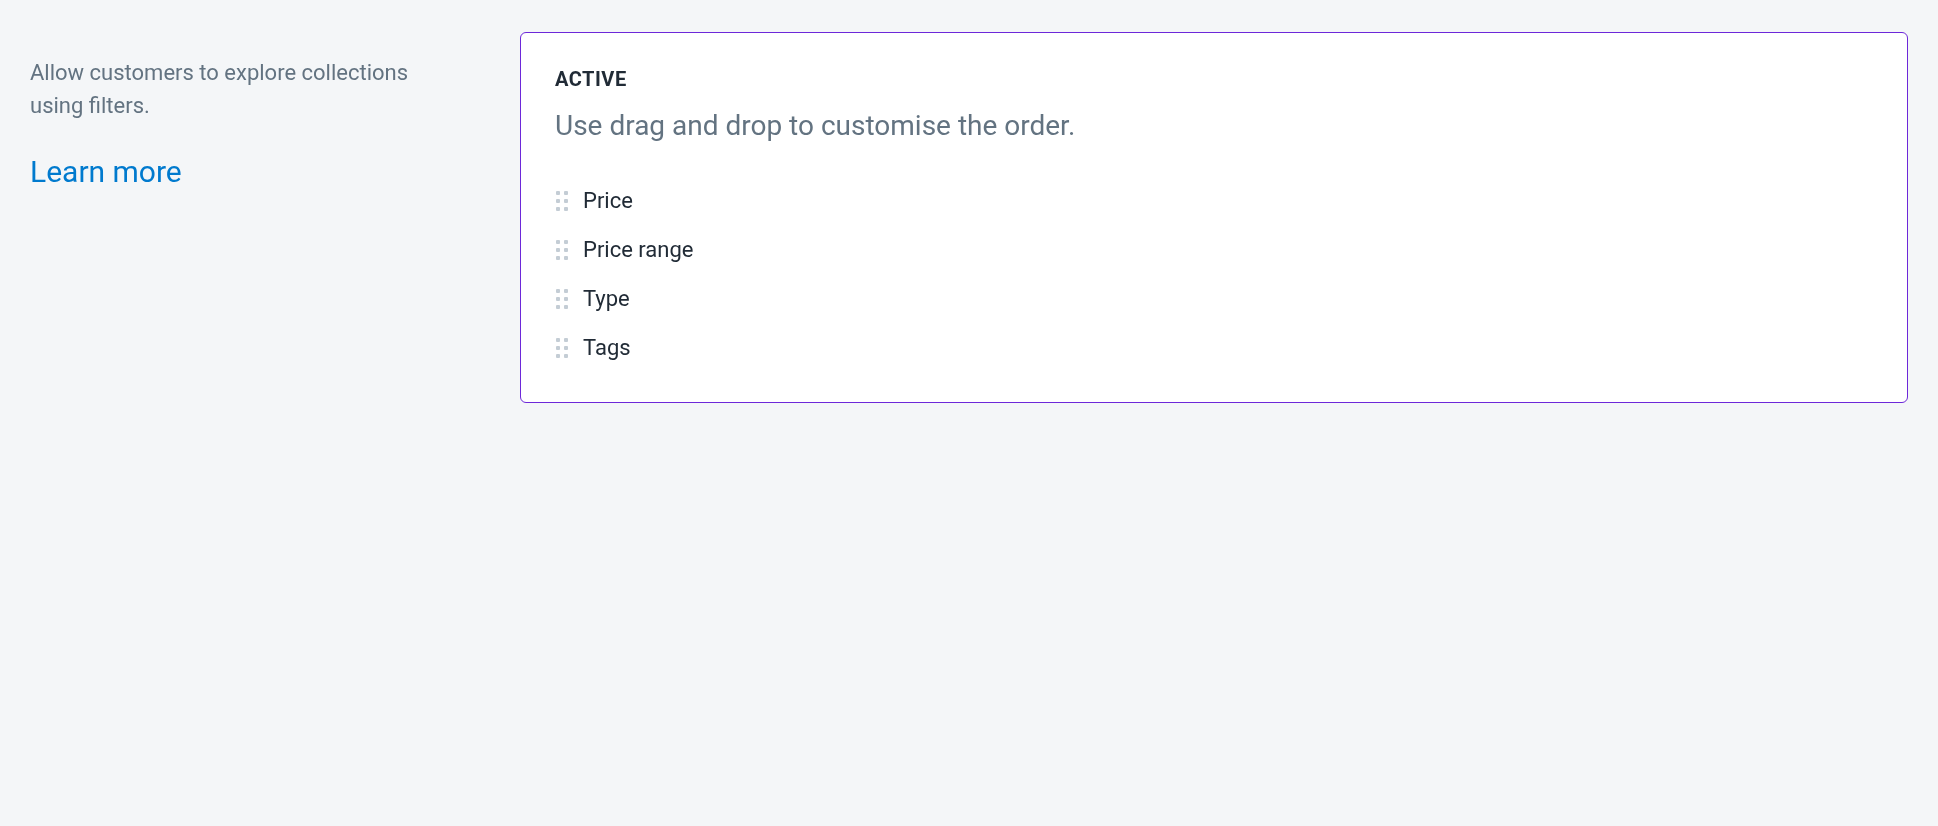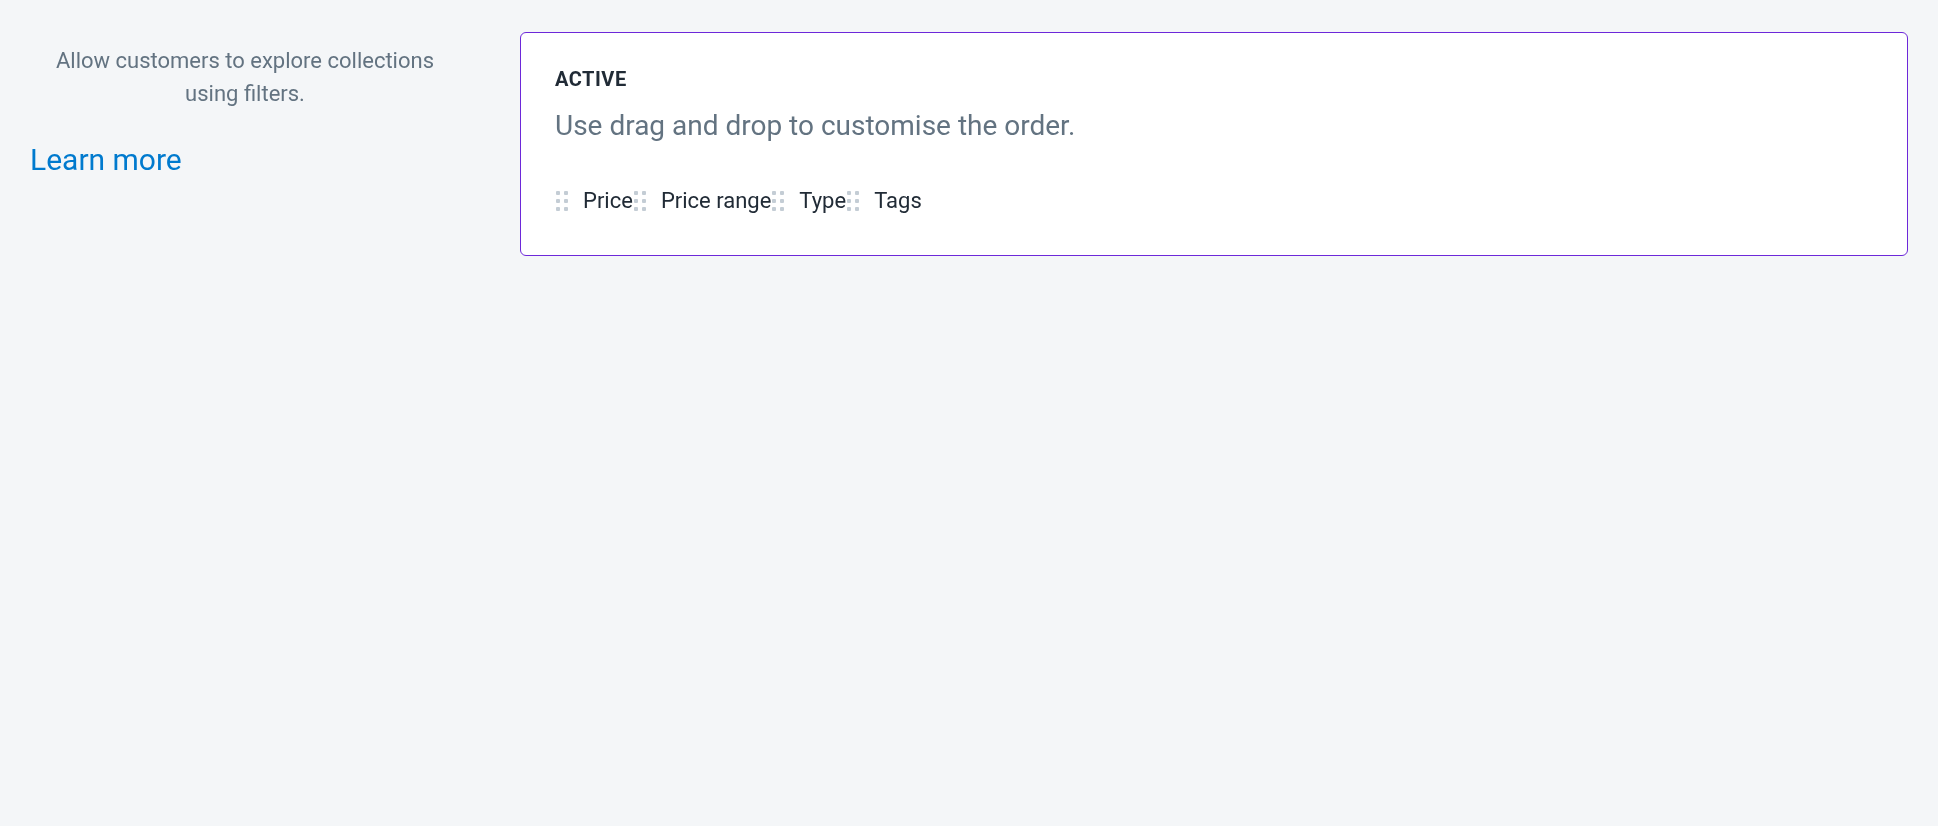--- a/index.html
+++ b/index.html
@@ -21,25 +21,24 @@
     flex-shrink: 0;
     padding-top: 12px;
   }
   .sidebar h2 {
     margin: 0 0 24px 0;
     font-size: 27px;
     font-weight: 600;
     color: #212b36;
   }
   .sidebar p.desc {
-    margin: 0 0 32px 0;
+    margin: 12px 0 32px 0;
     font-size: 22px;
     line-height: 1.5;
     color: #637381;
-    text-align: center;
   }
   .sidebar a.learn {
     font-size: 30px;
     color: #007ace;
     text-decoration: none;
   }
   .card {
     flex: 1;
     background: #ffffff;
     border: 1px solid #6d28d9;
@@ -61,21 +60,21 @@
     color: #212b36;
     margin: 0 0 18px 0;
   }
   .section-subtext {
     font-size: 28px;
     color: #637381;
     margin: 0 0 34px 0;
   }
   .facet-list {
     display: flex;
-    flex-direction: row;
+    flex-direction: column;
   }
   .facet-item {
     display: flex;
     align-items: center;
     gap: 14px;
     padding: 12px 0;
     cursor: grab;
   }
   .drag-handle {
     width: 14px;

